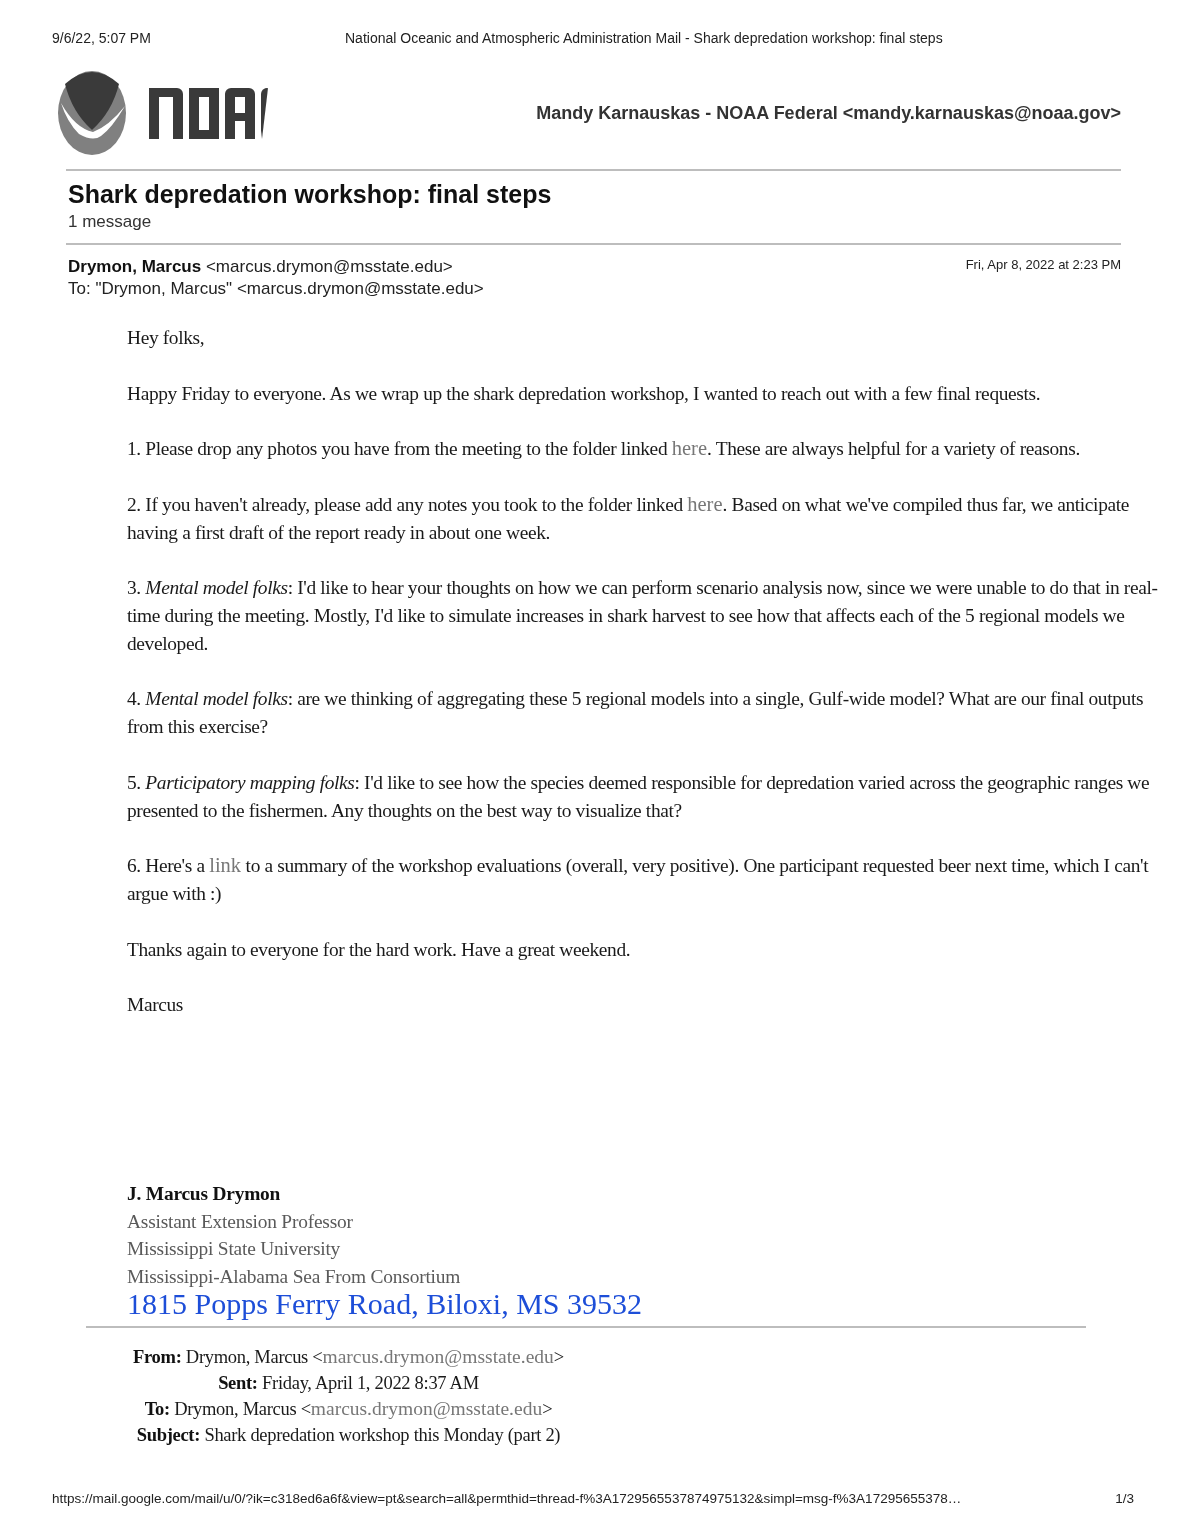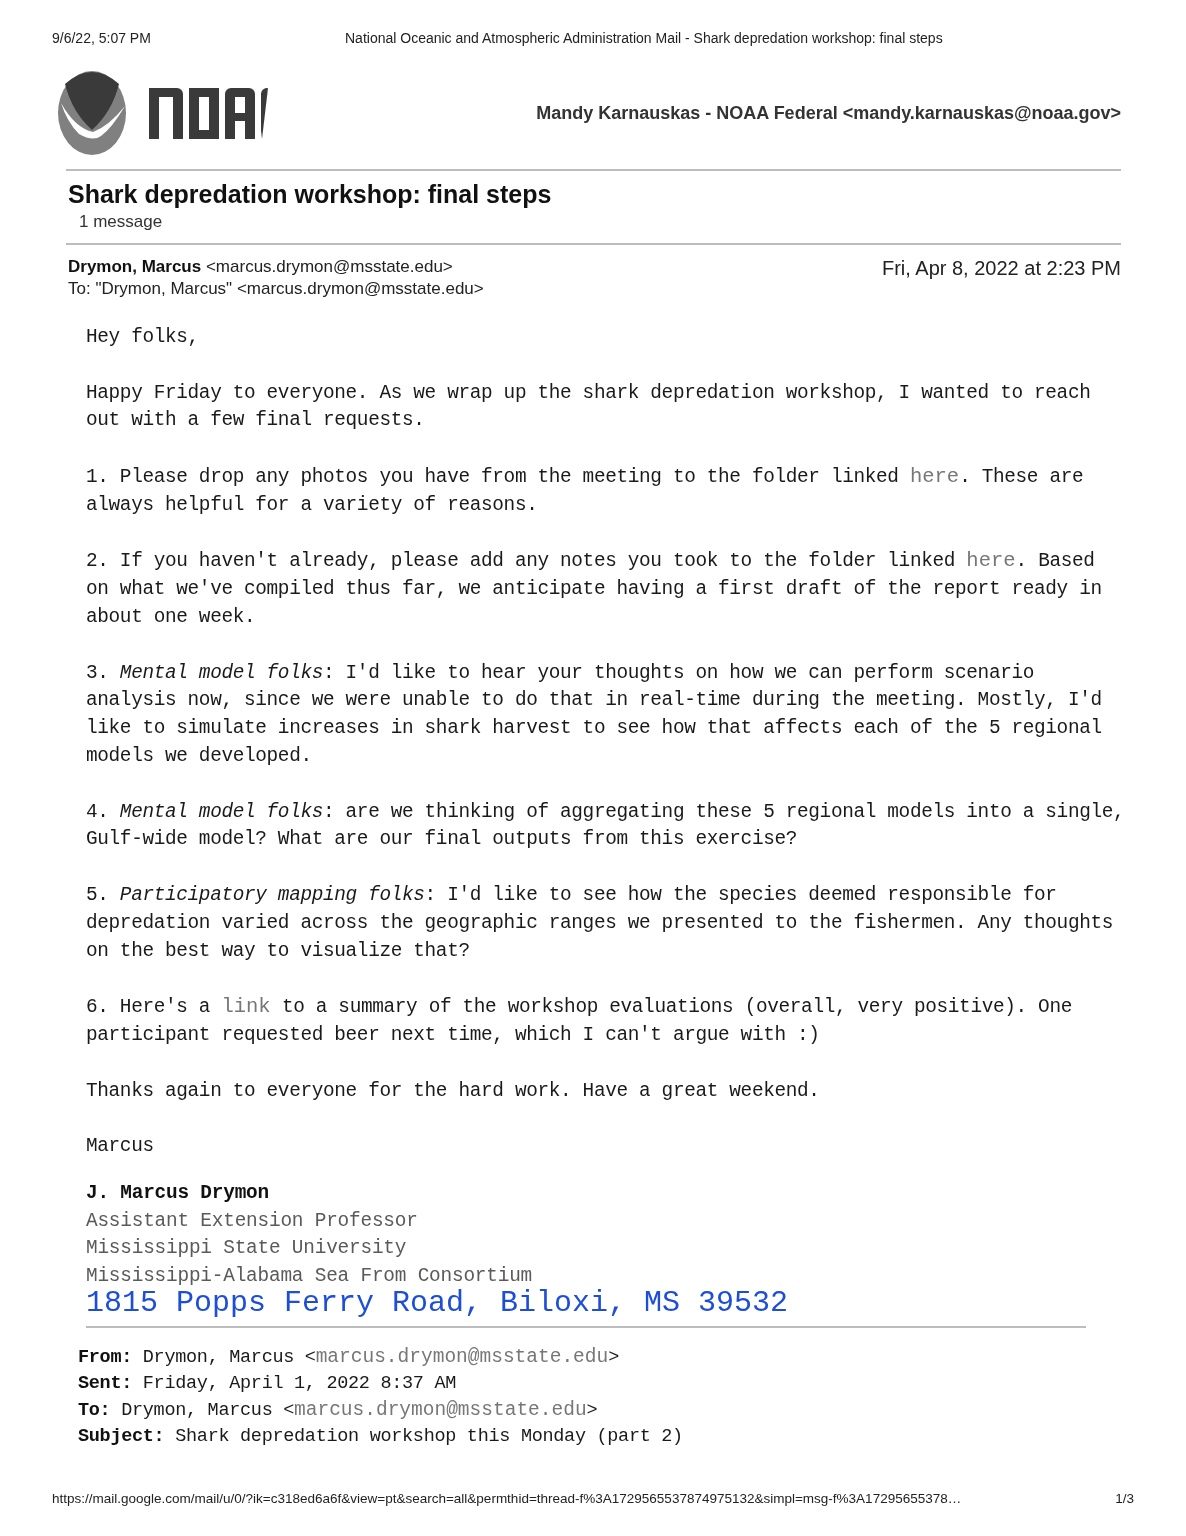--- a/index.html
+++ b/index.html
@@ -1,39 +1,39 @@
 <!DOCTYPE html>
 <html><head>
 <meta charset="utf-8">
 <style>
   html, body { margin: 0; padding: 0; background: #ffffff; }
   body { width: 1186px; height: 1536px; position: relative; overflow: hidden; color: #1a1a1a; }
   .sans { font-family: "Liberation Sans", sans-serif; }
-  .body-font { font-family: Liberation Mono, monospace; }
+  .body-font { font-family: Liberation Serif, serif; margin-left: 41px; }
   .print-header { position: absolute; top: 30px; left: 52px; right: 52px; font-size: 14px; color: #222; }
   .print-header .date { position: absolute; left: 0; top: 0; }
   .print-header .title { position: absolute; left: 293px; top: 0; white-space: nowrap; }
   .logo { position: absolute; left: 57px; top: 68px; width: 215px; height: 90px; }
   .account { position: absolute; right: 65px; top: 103px; font-size: 18px; font-weight: bold; color: #333; white-space: nowrap; margin-left: 9px; }
   .hr { position: absolute; left: 66px; right: 65px; height: 2px; background: #bdbdbd; }
   .subject { position: absolute; left: 68px; top: 180px; font-size: 25px; font-weight: bold; color: #111; text-align: center; }
-  .count { position: absolute; left: 68px; top: 212px; font-size: 17px; color: #333; margin-left: 11px; }
+  .count { position: absolute; left: 68px; top: 212px; font-size: 17px; color: #333; }
   .sender { position: absolute; left: 68px; top: 257px; font-size: 17px; color: #222; }
   .sender b { color: #111; }
   .to-line { position: absolute; left: 68px; top: 279px; font-size: 17px; color: #222; }
-  .sent-date { position: absolute; right: 65px; top: 257px; font-size: 20px; color: #222; }
+  .sent-date { position: absolute; right: 65px; top: 257px; font-size: 13px; color: #222; }
   .message { position: absolute; left: 86px; top: 324px; width: 1040px; font-size: 19.4px; line-height: 27.8px; color: #1a1a1a; letter-spacing: -0.35px; }
   .message p { margin: 0 0 27.8px 0; }
   .message a { color: #777; text-decoration: none; font-size: 20.5px; letter-spacing: 0; }
   .sig { position: absolute; left: 86px; top: 1180px; font-size: 19.4px; line-height: 27.6px; letter-spacing: -0.2px; }
   .sig .name { font-weight: bold; color: #111; }
   .sig .muted { color: #5a5a5a; }
   .sig .addr { color: #1d4ed8; font-size: 30px; letter-spacing: 0; }
   .hr2 { position: absolute; left: 86px; width: 1000px; top: 1326px; height: 2px; background: #bdbdbd; }
-  .fwd { position: absolute; left: 78px; top: 1344px; font-size: 18.5px; line-height: 26px; color: #1a1a1a; letter-spacing: -0.3px; }
+  .fwd { position: absolute; left: 92px; top: 1344px; font-size: 18.5px; line-height: 26px; color: #1a1a1a; letter-spacing: -0.3px; text-align: center; }
   .fwd b { color: #111; }
   .fwd a { color: #777; text-decoration: none; font-size: 19.5px; letter-spacing: 0; }
   .footer { position: absolute; left: 52px; top: 1491px; font-size: 13.5px; color: #222; white-space: nowrap; }
   .page-num { position: absolute; right: 52px; top: 1491px; font-size: 13.5px; color: #222; }
 </style>
 </head>
 <body>
 
 <div class="print-header sans">
   <span class="date">9/6/22, 5:07 PM</span>

